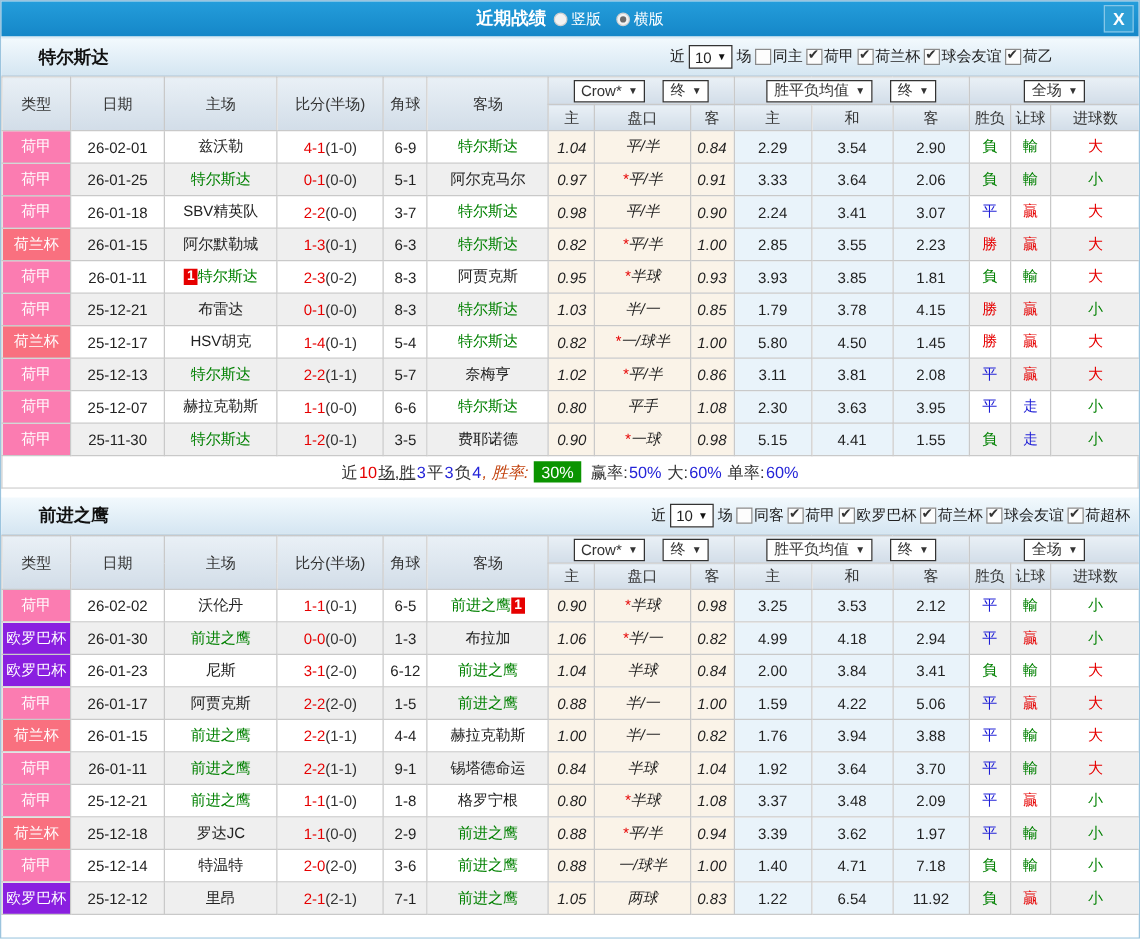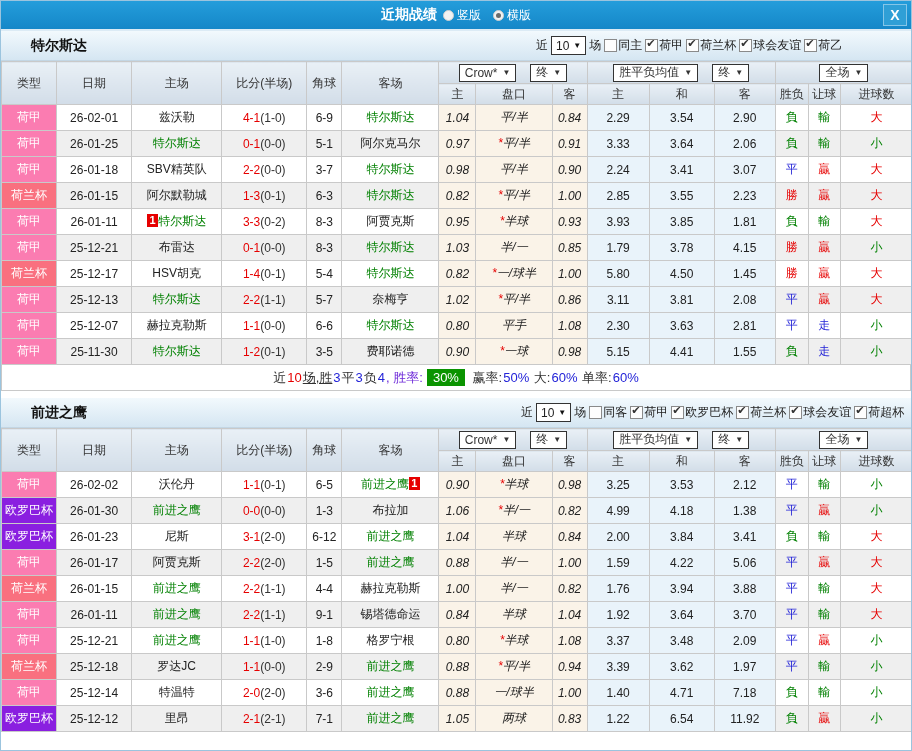--- a/index.html
+++ b/index.html
@@ -248,21 +248,21 @@
               <td class="avg">3.55</td>
               <td class="avg">2.23</td>
               <td style="color: rgb(230, 0, 0);">勝</td>
               <td style="color: rgb(230, 0, 0);">贏</td>
               <td style="color: rgb(230, 0, 0);">大</td>
             </tr>
             <tr>
               <td class="lg" style="background: rgb(251, 124, 177);">荷甲</td>
               <td>26-01-11</td>
               <td><span class="badge">1</span><span class="self">特尔斯达</span></td>
-              <td><span class="ft">3-3</span><span class="ht">(0-2)</span></td>
+              <td><span class="ft">2-3</span><span class="ht">(0-2)</span></td>
               <td>8-3</td>
               <td><span>阿贾克斯</span></td>
               <td class="odds">0.95</td>
               <td class="odds"><span class="star">*</span><span>半球</span></td>
               <td class="odds">0.93</td>
               <td class="avg">3.93</td>
               <td class="avg">3.85</td>
               <td class="avg">1.81</td>
               <td style="color: rgb(0, 128, 0);">負</td>
               <td style="color: rgb(0, 128, 0);">輸</td>
@@ -324,21 +324,21 @@
               <td>25-12-07</td>
               <td><span>赫拉克勒斯</span></td>
               <td><span class="ft">1-1</span><span class="ht">(0-0)</span></td>
               <td>6-6</td>
               <td><span class="self">特尔斯达</span></td>
               <td class="odds">0.80</td>
               <td class="odds"><span>平手</span></td>
               <td class="odds">1.08</td>
               <td class="avg">2.30</td>
               <td class="avg">3.63</td>
-              <td class="avg">2.81</td>
+              <td class="avg">3.95</td>
               <td style="color: rgb(30, 30, 214);">平</td>
               <td style="color: rgb(30, 30, 214);">走</td>
               <td style="color: rgb(0, 128, 0);">小</td>
             </tr>
             <tr class="alt">
               <td class="lg" style="background: rgb(251, 124, 177);">荷甲</td>
               <td>25-11-30</td>
               <td><span class="self">特尔斯达</span></td>
               <td><span class="ft">1-2</span><span class="ht">(0-1)</span></td>
               <td>3-5</td>
@@ -357,21 +357,21 @@
         </table>
         <div class="summary">
           <span class="seg" style="color: rgb(51, 51, 51);">近</span>
           <span class="seg" style="color: rgb(230, 0, 0);">10</span>
           <span class="seg" style="color: rgb(51, 51, 51); text-decoration: underline;">场,胜</span>
           <span class="seg" style="color: rgb(35, 35, 216);">3</span>
           <span class="seg" style="color: rgb(51, 51, 51);">平</span>
           <span class="seg" style="color: rgb(35, 35, 216);">3</span>
           <span class="seg" style="color: rgb(51, 51, 51);">负</span>
           <span class="seg" style="color: rgb(35, 35, 216);">4</span>
-          <span class="seg" style="color: #6d28d9;">, 胜率:</span>
+          <span class="seg" style="color: #c2410c; font-style: italic;">, 胜率:</span>
           <span class="seg pct-badge" style="color: rgb(255, 255, 255); background: rgb(10, 148, 0);">30%</span>
           <span class="seg" style="color: rgb(51, 51, 51);"> 赢率:</span>
           <span class="seg" style="color: rgb(35, 35, 216);">50%</span>
           <span class="seg" style="color: rgb(51, 51, 51);"> 大:</span>
           <span class="seg" style="color: rgb(35, 35, 216);">60%</span>
           <span class="seg" style="color: rgb(51, 51, 51);"> 单率:</span>
           <span class="seg" style="color: rgb(35, 35, 216);">60%</span>
         </div>
       </div>
       <div class="gap"></div>
@@ -505,21 +505,21 @@
               <td>26-01-30</td>
               <td><span class="self">前进之鹰</span></td>
               <td><span class="ft">0-0</span><span class="ht">(0-0)</span></td>
               <td>1-3</td>
               <td><span>布拉加</span></td>
               <td class="odds">1.06</td>
               <td class="odds"><span class="star">*</span><span>半/一</span></td>
               <td class="odds">0.82</td>
               <td class="avg">4.99</td>
               <td class="avg">4.18</td>
-              <td class="avg">1.38</td>
+              <td class="avg">2.94</td>
               <td style="color: rgb(30, 30, 214);">平</td>
               <td style="color: rgb(230, 0, 0);">贏</td>
               <td style="color: rgb(0, 128, 0);">小</td>
             </tr>
             <tr>
               <td class="lg" style="background: rgb(138, 31, 224);">欧罗巴杯</td>
               <td>26-01-23</td>
               <td><span>尼斯</span></td>
               <td><span class="ft">3-1</span><span class="ht">(2-0)</span></td>
               <td>6-12</td>

